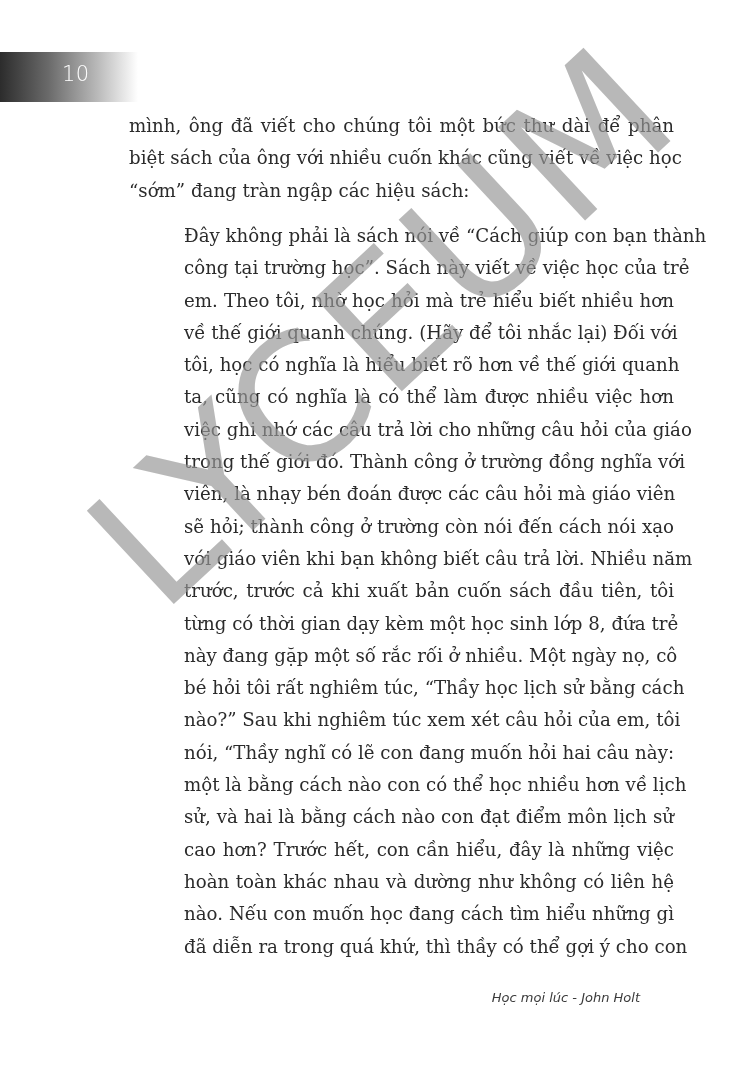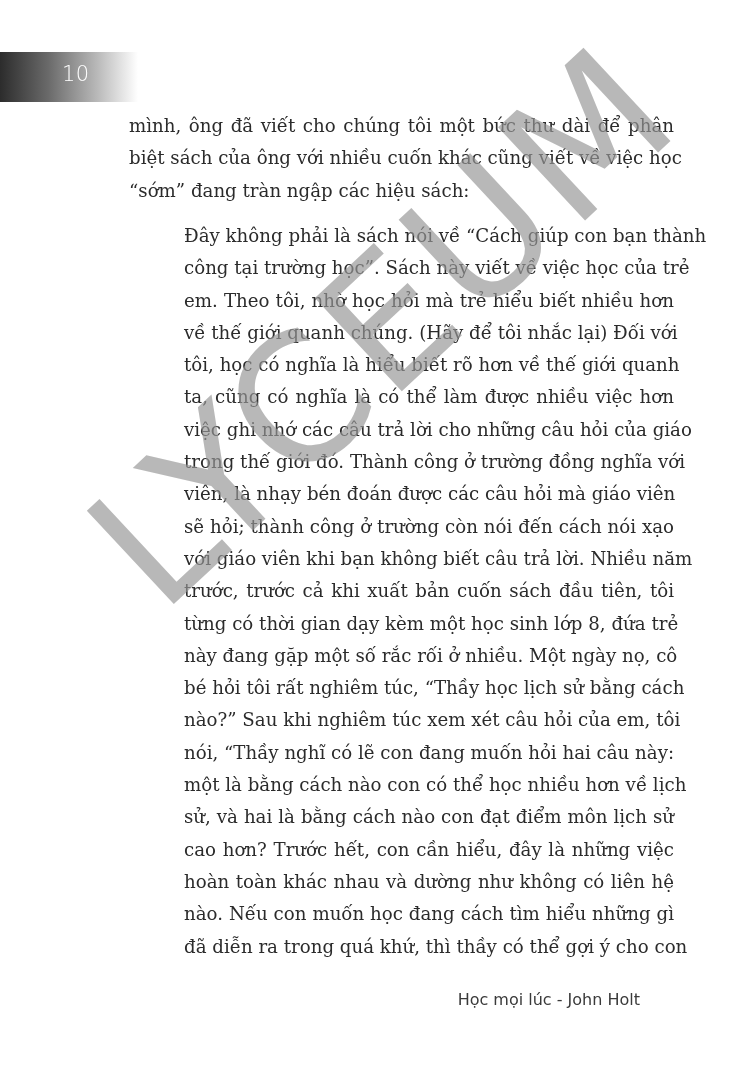--- a/index.html
+++ b/index.html
@@ -30,21 +30,21 @@
     .watermark {
       position: absolute; left: 120px; top: 470px;
       font-family: "DejaVu Sans", sans-serif; font-size: 175px; font-weight: 400;
       color: rgba(150,150,150,0.68); letter-spacing: 6px;
       transform: rotate(-43deg); transform-origin: left center;
       white-space: nowrap; pointer-events: none;
       -webkit-text-stroke: 0;
     }
     .footer {
       position: absolute; right: 97px; top: 990px;
-      font-family: "DejaVu Sans", sans-serif; font-size: 16px; color: #3a3a3a;
+      font-family: "DejaVu Sans", sans-serif; font-size: 13px; color: #3a3a3a; font-style: italic;
     }
   </style>
 </head>
 <body>
 
 <div class="page">
   <div class="pn-bar"></div>
   <div class="pn">10</div>
 
   <div class="text para1">

